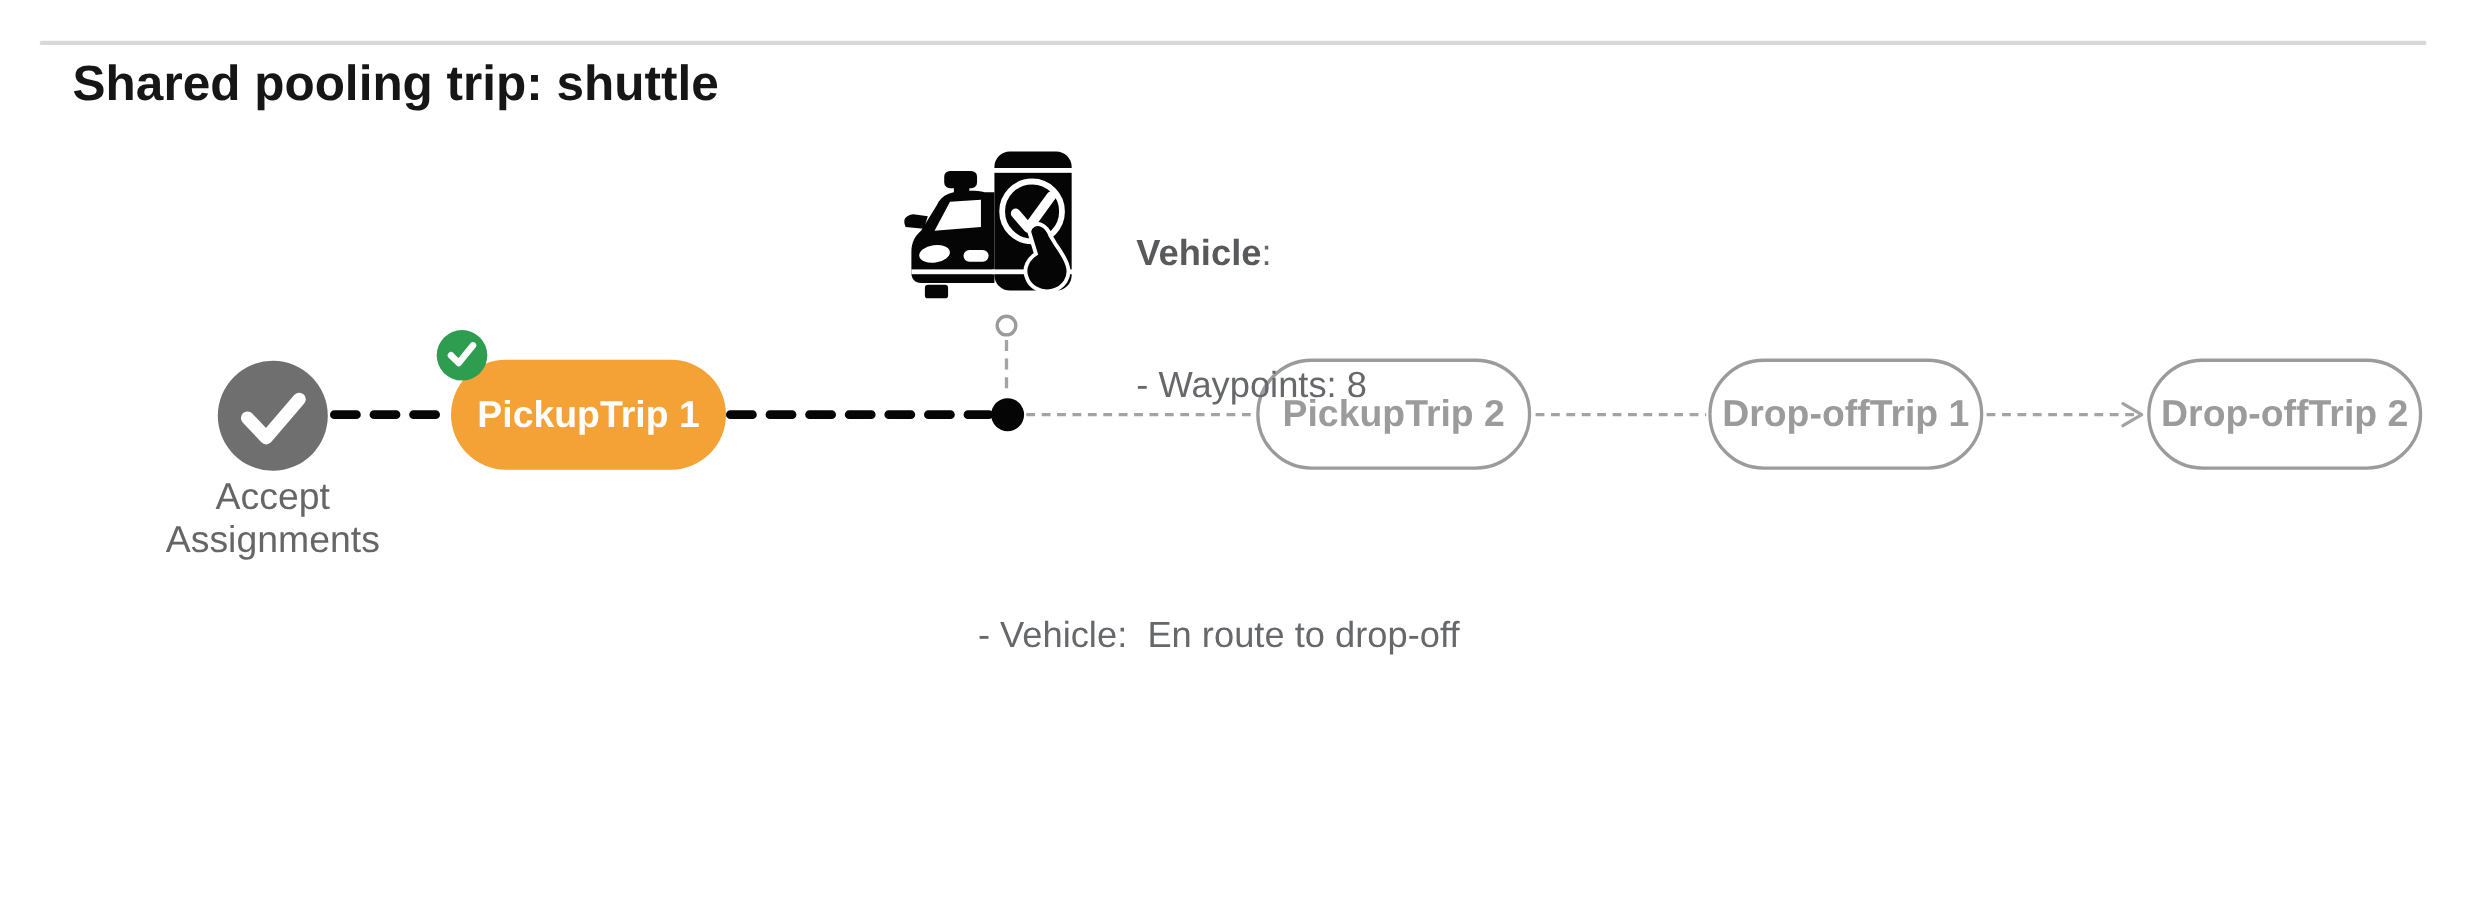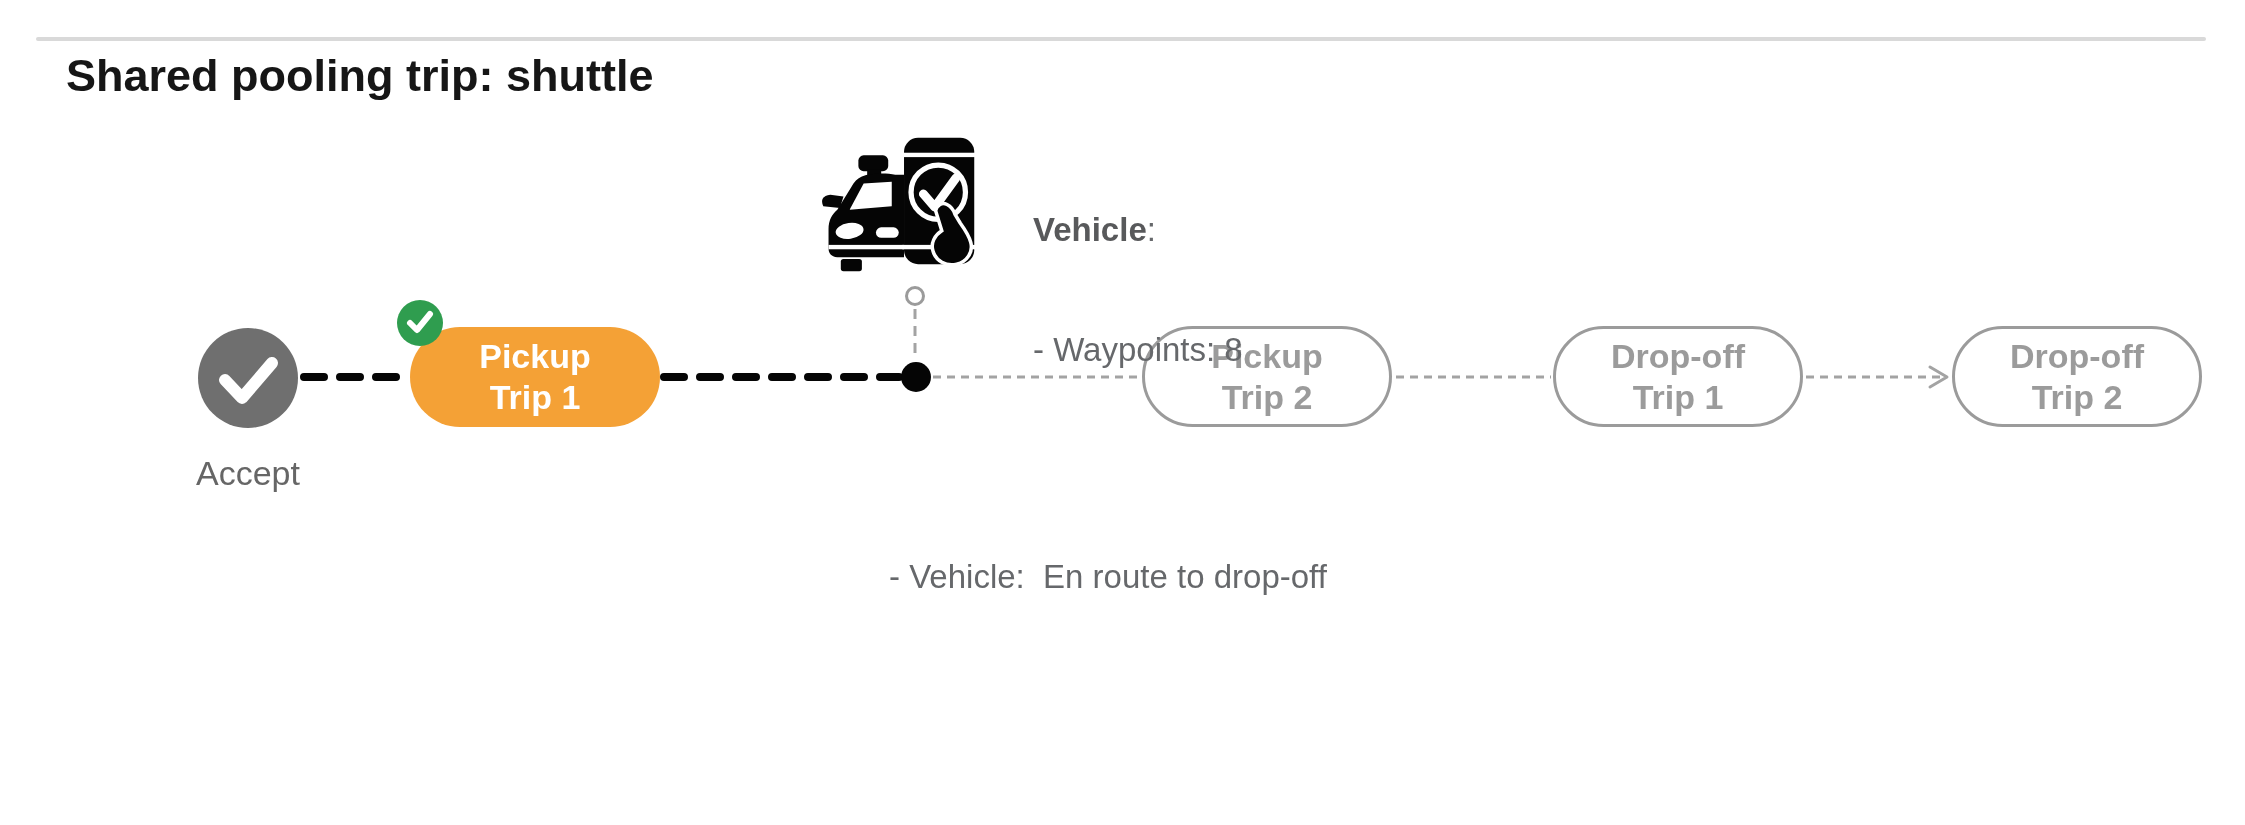--- a/index.html
+++ b/index.html
@@ -38,33 +38,33 @@
   .node-circle {
     position: absolute;
     left: 198px; top: 328px;
     width: 100px; height: 100px;
     border-radius: 50%;
     background: #6F6F6F;
     display: flex; align-items: center; justify-content: center;
   }
   .node-label {
     position: absolute;
-    left: 88px; top: 454px;
+    left: 88px; top: 433px;
     width: 320px;
     text-align: center;
     font-size: 34px;
     line-height: 39px;
     color: #666666;
   }
   .pill {
     position: absolute;
     top: 326px;
     width: 250px; height: 101px;
     border-radius: 52px;
-    display: flex; flex-direction: column;
+    display: flex; flex-direction: row;
     align-items: center; justify-content: center;
     font-weight: 700;
     font-size: 34px;
     line-height: 41px;
     box-sizing: border-box;
     white-space: nowrap;
   }
   .pill.active {
     left: 410px; top: 327px; height: 100px;
     background: #F4A136;
@@ -130,20 +130,21 @@
     <polyline points="1930,367 1947,377 1930,387" fill="none" stroke="#A3A3A3" stroke-width="3" stroke-linecap="round" stroke-linejoin="round"></polyline>
   </svg>
 
   <div class="node-circle">
     <svg width="100" height="100" viewBox="0 0 100 100">
       <polyline points="27,52 44,70 74,35" fill="none" stroke="#ffffff" stroke-width="12" stroke-linecap="round" stroke-linejoin="round"></polyline>
     </svg>
   </div>
   <div class="node-label">
     <div>Accept</div>
+    <div>Assignments</div>
   </div>
 
   <div class="pill active">
     <div>Pickup</div>
     <div>Trip 1</div>
   </div>
   <div class="badge">
     <svg width="46" height="46" viewBox="0 0 46 46">
       <polyline points="13,23 20,30 33,14" fill="none" stroke="#ffffff" stroke-width="6" stroke-linecap="round" stroke-linejoin="round"></polyline>
     </svg>

